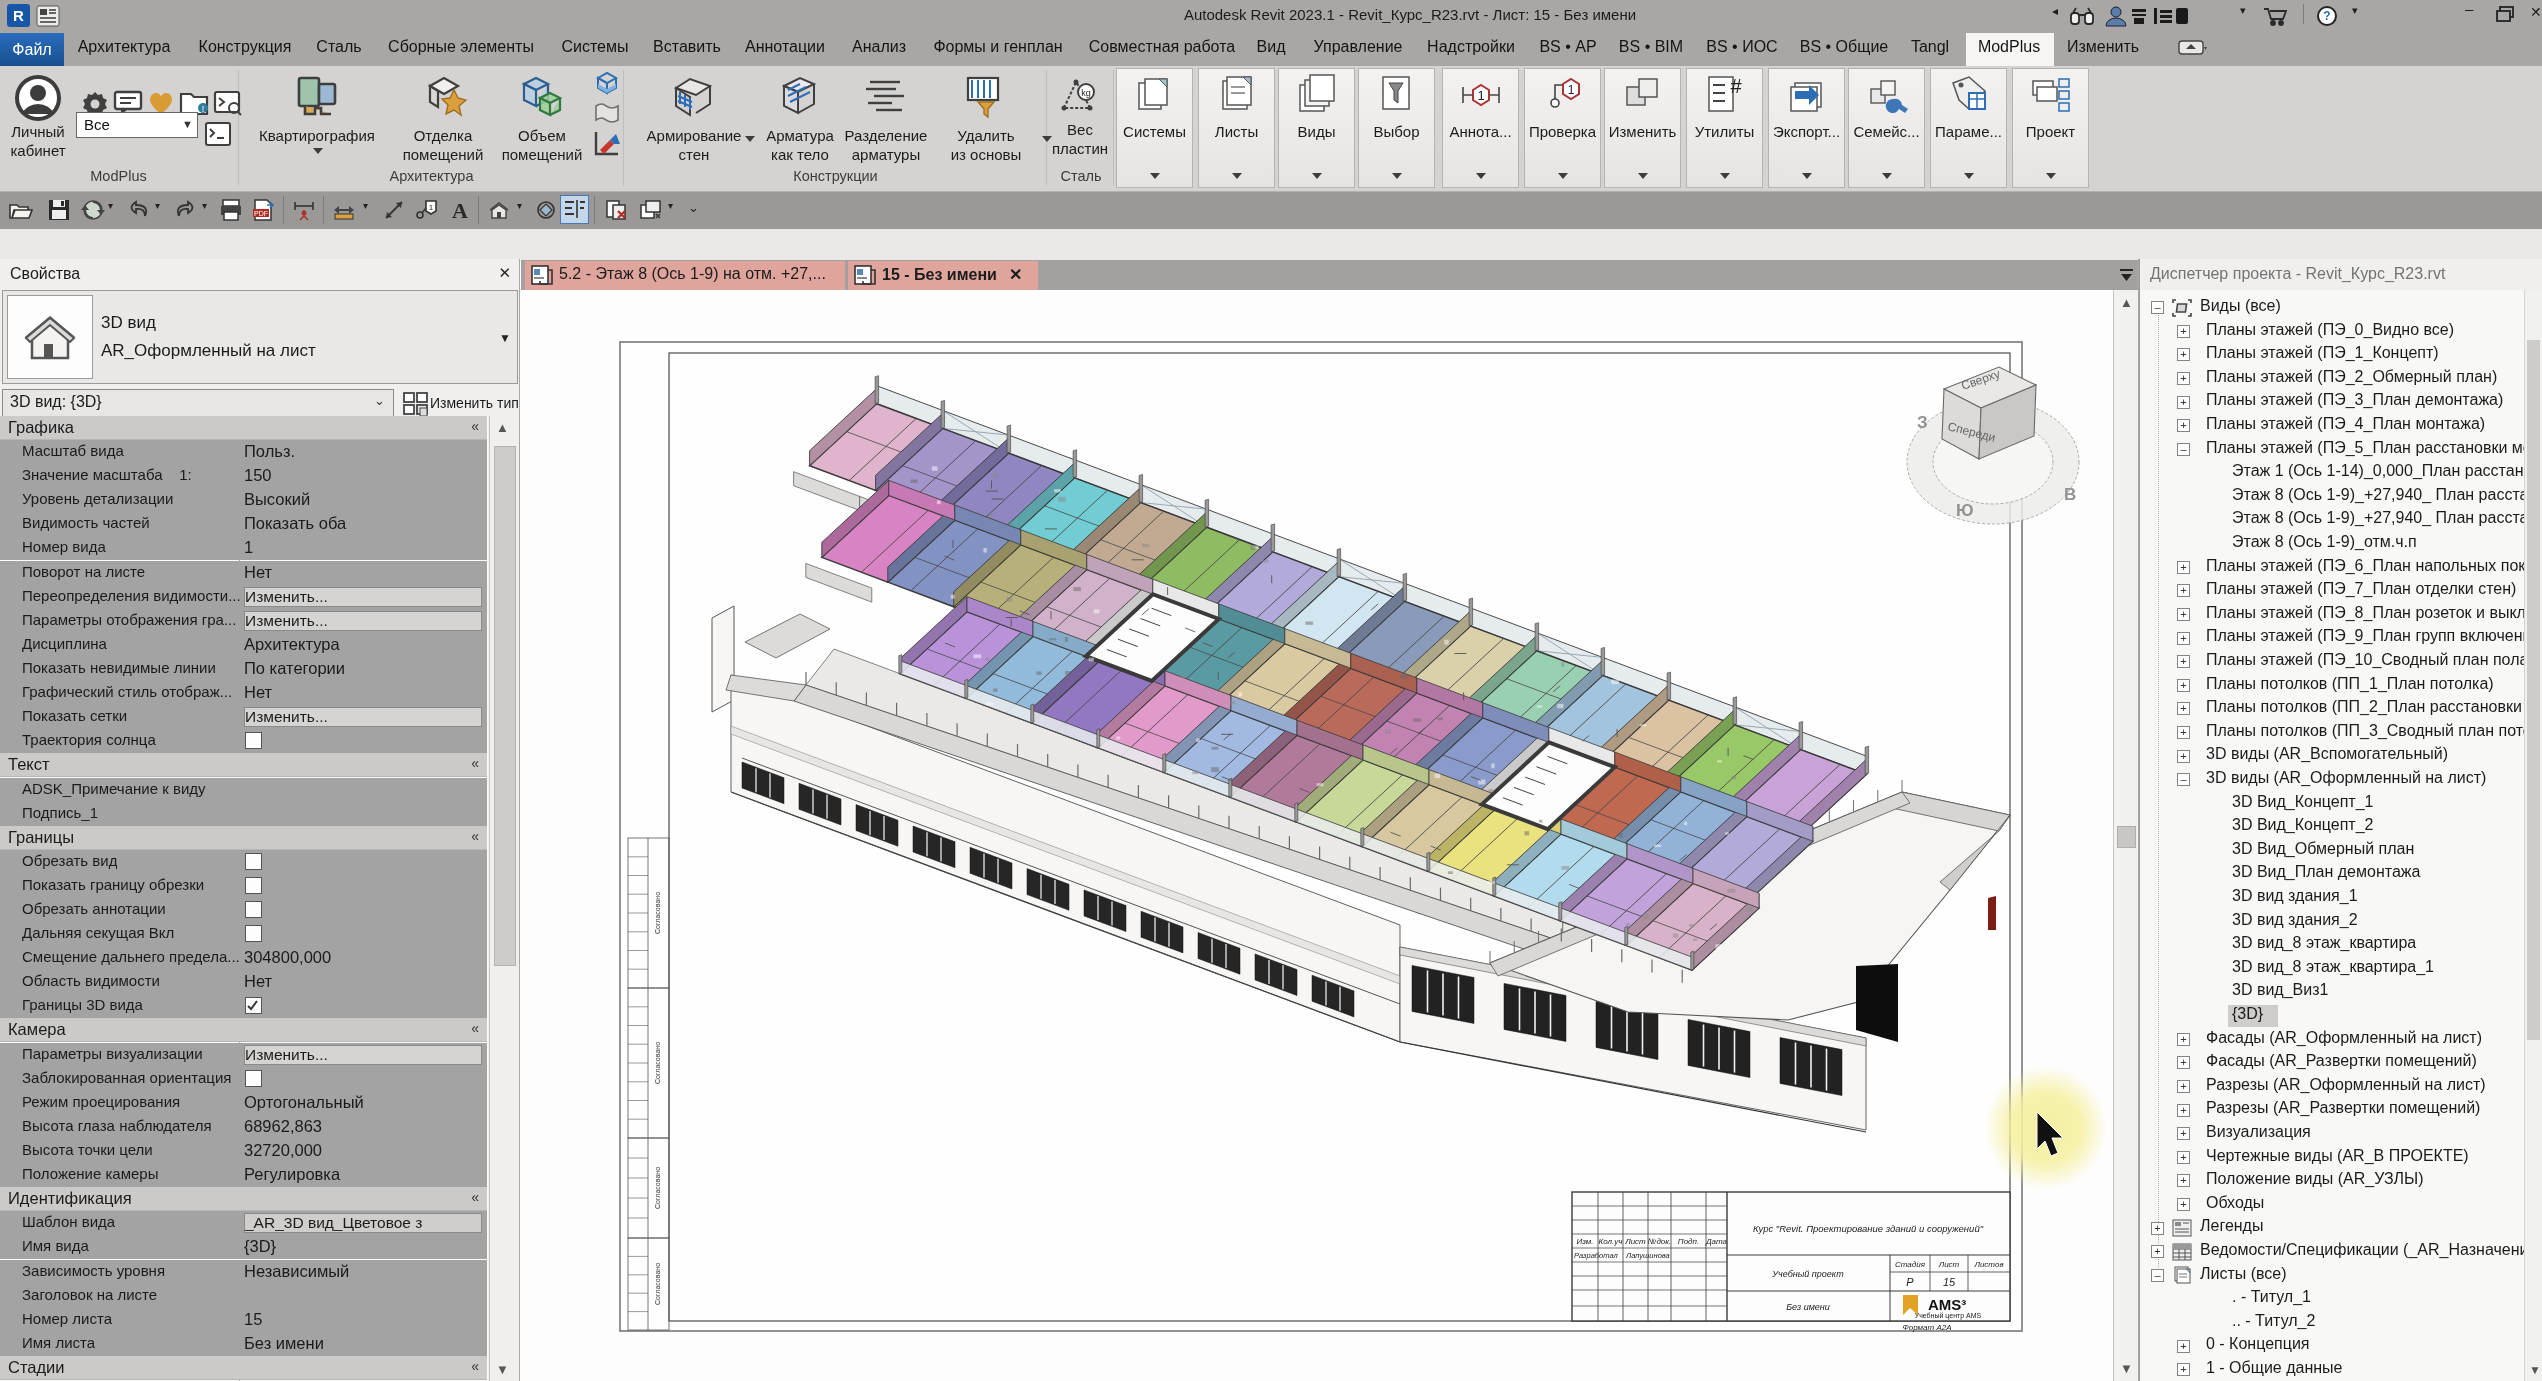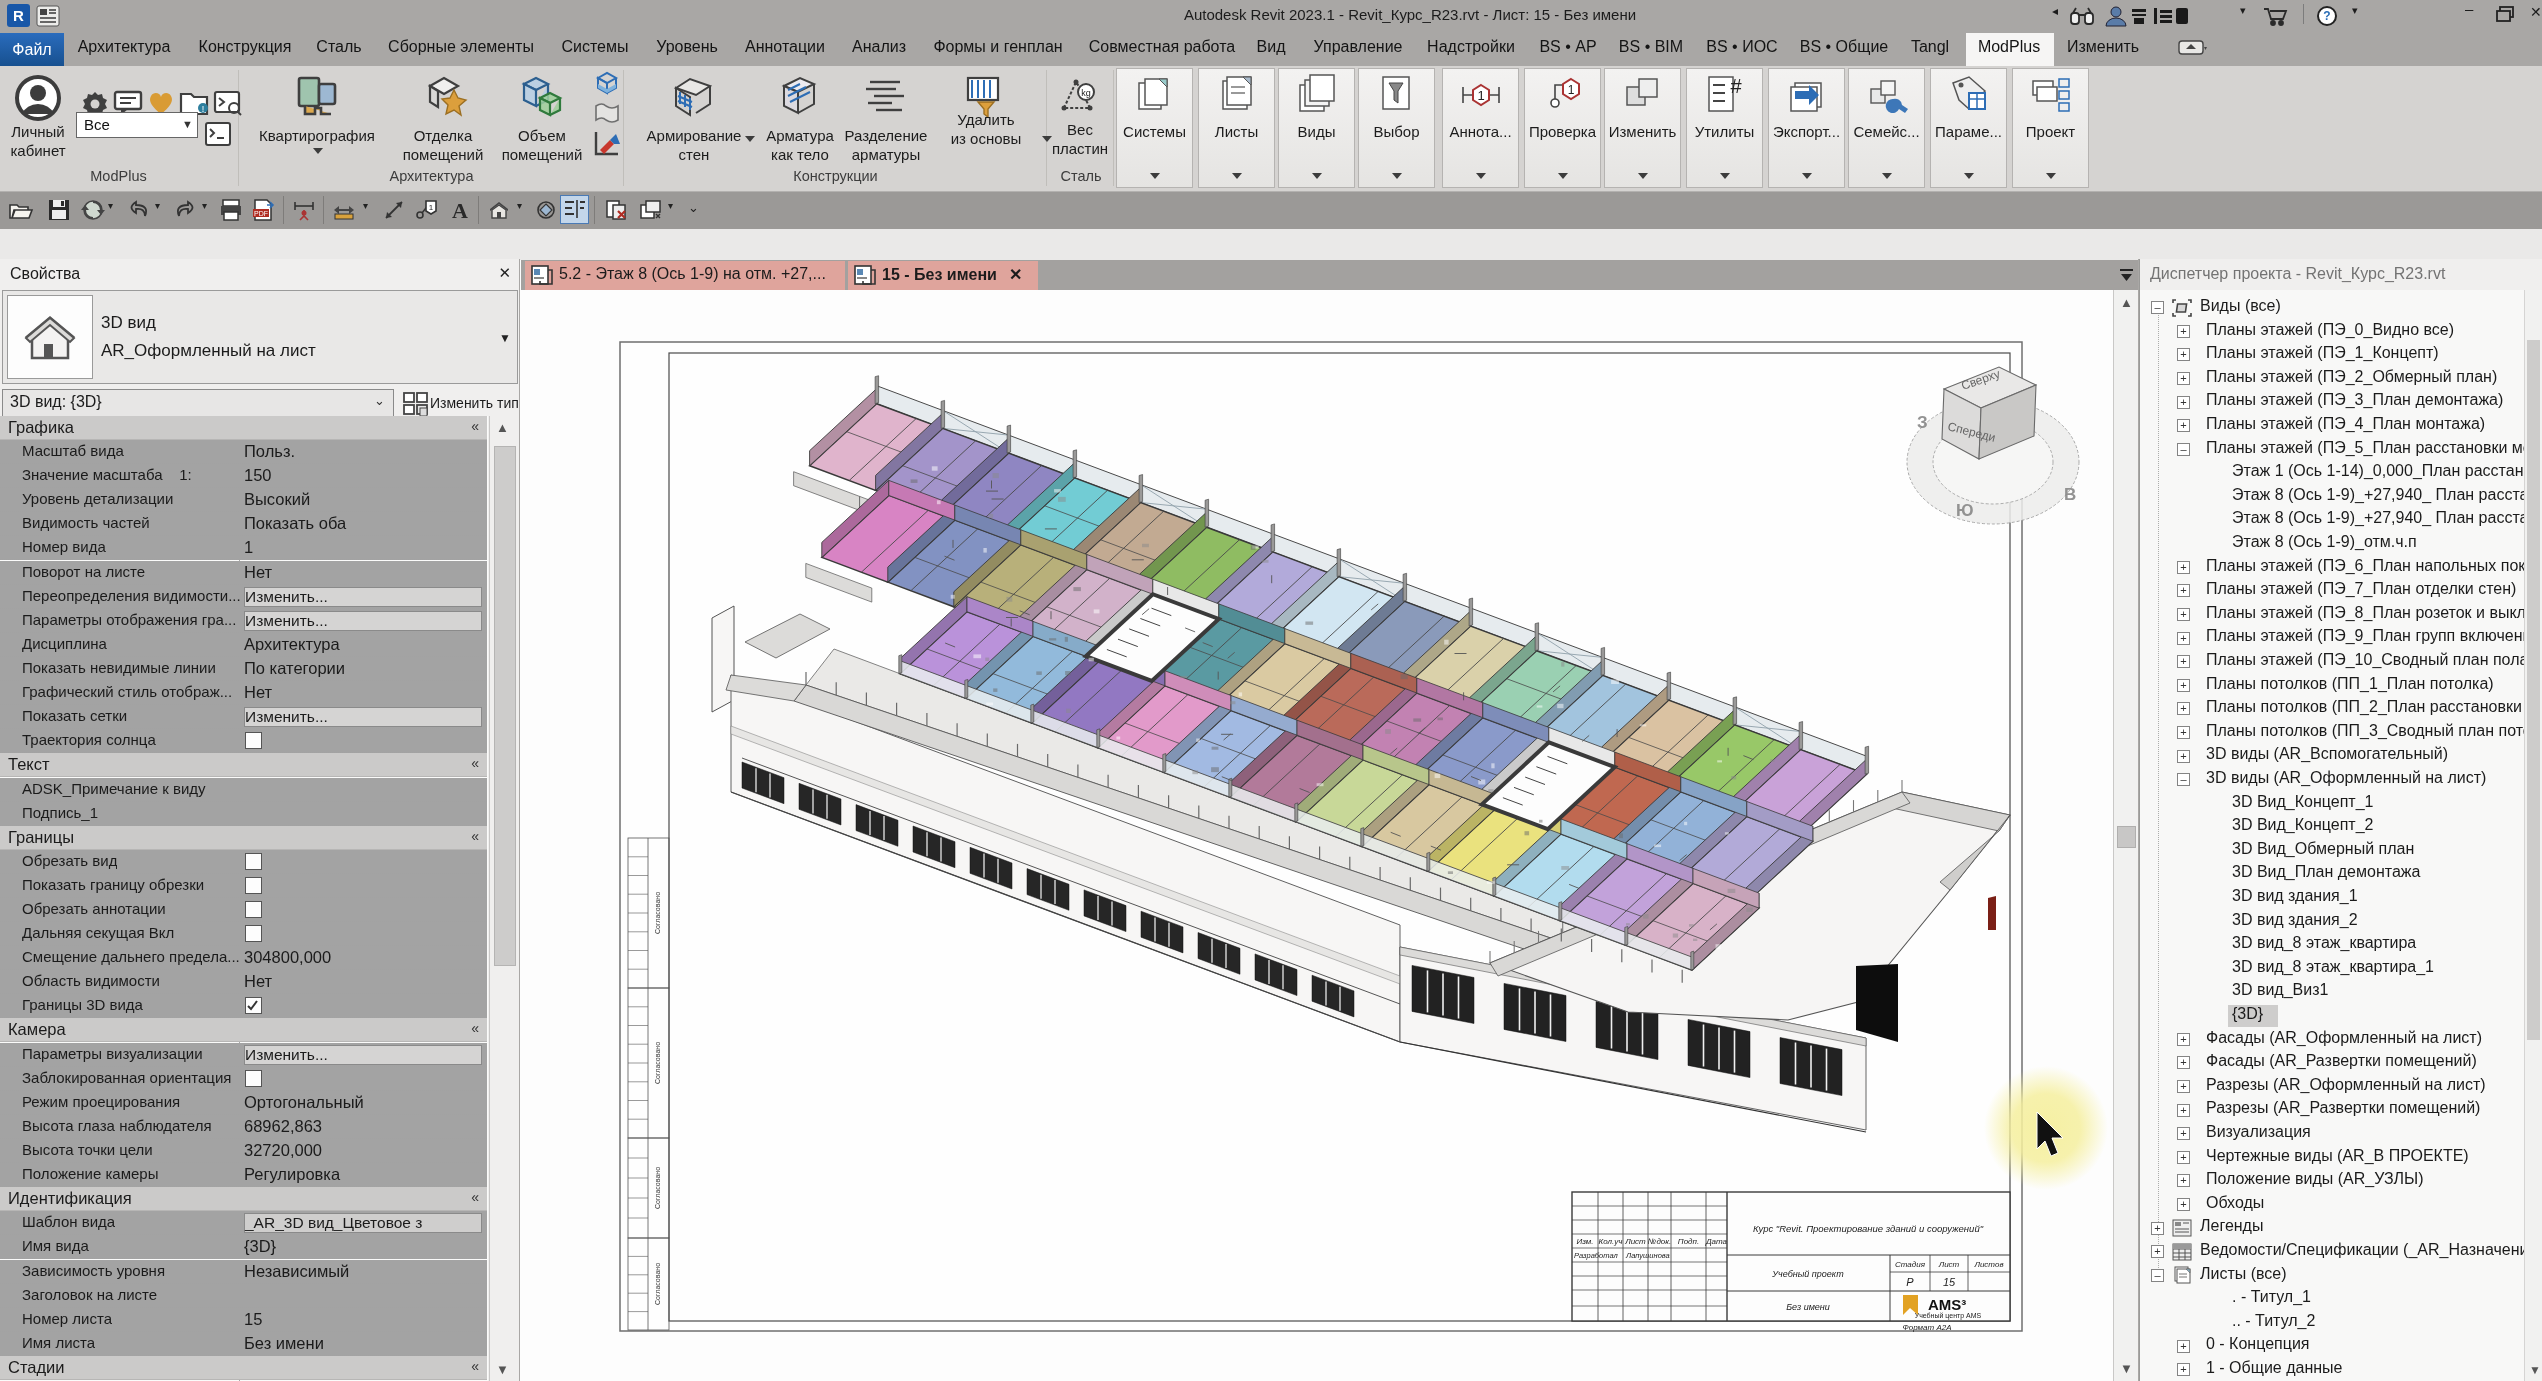--- a/index.html
+++ b/index.html
@@ -134,21 +134,21 @@
 <div class="ticn" style="left:2530px;font-size:14px">✕</div>
   </div>
 <div id="tabsrow">
     <div class="ftab">Файл</div>
 <div class="mptab"></div>
 <div class="mtab" style="left:124px">Архитектура</div>
 <div class="mtab" style="left:245px">Конструкция</div>
 <div class="mtab" style="left:339px">Сталь</div>
 <div class="mtab" style="left:461px">Сборные элементы</div>
 <div class="mtab" style="left:595px">Системы</div>
-<div class="mtab" style="left:687px">Уровень</div>
+<div class="mtab" style="left:687px">Вставить</div>
 <div class="mtab" style="left:785px">Аннотации</div>
 <div class="mtab" style="left:879px">Анализ</div>
 <div class="mtab" style="left:998px">Формы и генплан</div>
 <div class="mtab" style="left:1162px">Совместная работа</div>
 <div class="mtab" style="left:1271px">Вид</div>
 <div class="mtab" style="left:1358px">Управление</div>
 <div class="mtab" style="left:1471px">Надстройки</div>
 <div class="mtab" style="left:1568px">BS • АР</div>
 <div class="mtab" style="left:1651px">BS • BIM</div>
 <div class="mtab" style="left:1742px">BS • ИОС</div>
@@ -287,21 +287,21 @@
 <div class="ricon" style="left:962px;top:6px"><svg width="50" height="50" viewBox="0 0 50 50">
         <rect x="6" y="6" width="30" height="22" fill="#fff" stroke="#3f3f3f" stroke-width="2.2"></rect>
         <g stroke="#2d6db5" stroke-width="2">
           <line x1="10" y1="8" x2="10" y2="26"></line>
           <line x1="16" y1="8" x2="16" y2="26"></line>
           <line x1="22" y1="8" x2="22" y2="26"></line>
           <line x1="28" y1="8" x2="28" y2="26"></line>
         </g>
         <path d="M16 30 h16 l-6 7 v8 l-4 -3 v-5z" fill="#dc9f3c" stroke="#9c6f22" stroke-width="1.4"></path>
       </svg></div>
-<div class="rlbl1" style="left:938px;top:44px;width:96px">Удалить<br>из основы</div>
+<div class="rlbl1" style="left:938px;top:60px;width:96px">Удалить<br>из основы</div>
 <div class="darr" style="left:1042px;top:70px"></div>
 <div class="plbl" style="left:625px;width:421px">Конструкции</div>
 <div class="ricon" style="left:1056px;top:8px"><svg width="44" height="44" viewBox="0 0 44 44">
         <path d="M8 34 L20 8 l4 6 10 20z" fill="none" stroke="#3f3f3f" stroke-width="2" stroke-dasharray="3,2"></path>
         <circle cx="20" cy="8" r="2.5" fill="#3f3f3f"></circle>
         <circle cx="8" cy="34" r="2.5" fill="#3f3f3f"></circle>
         <circle cx="34" cy="34" r="2.5" fill="#3f3f3f"></circle>
         <circle cx="30" cy="18" r="8" fill="#fff" stroke="#3f3f3f" stroke-width="2"></circle>
         <text x="30" y="22" font-size="9" text-anchor="middle" fill="#222">kg</text>
       </svg></div>

